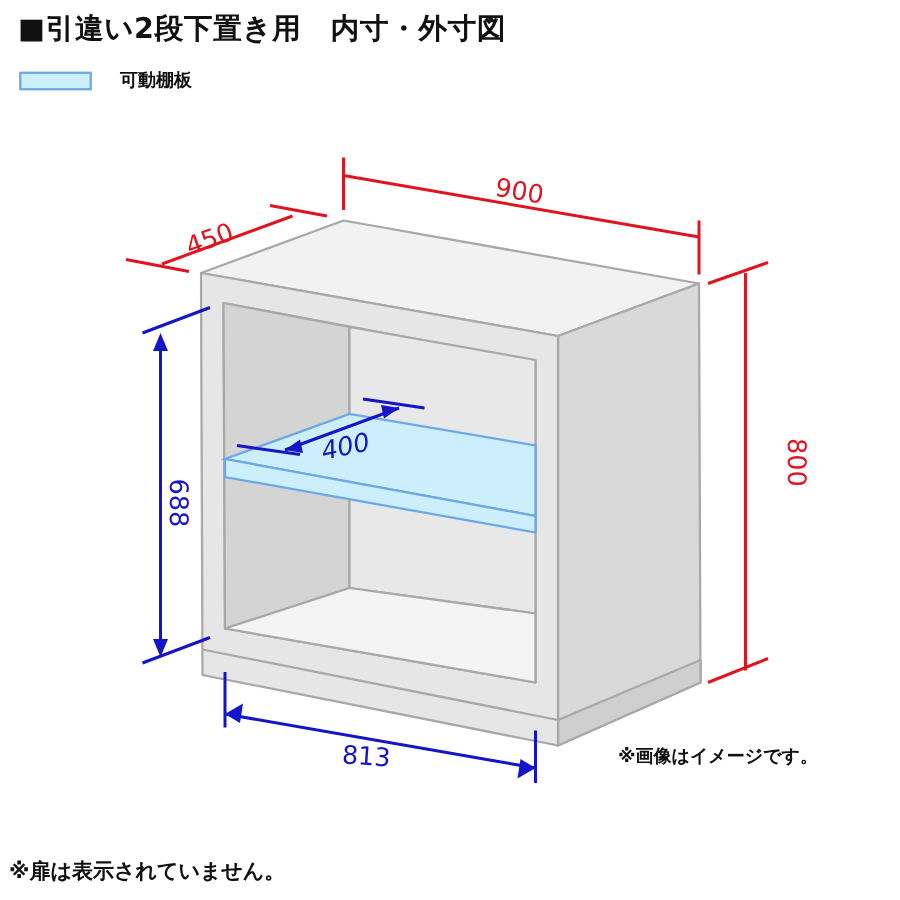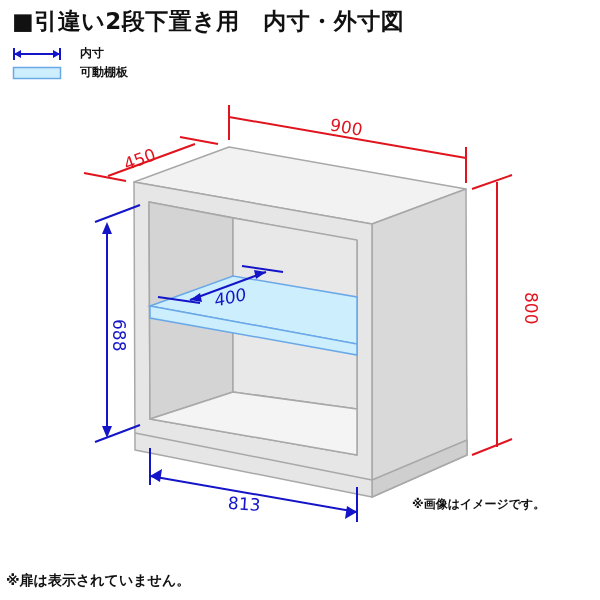--- a/index.html
+++ b/index.html
@@ -1,43 +1,33 @@
 <!DOCTYPE html>
 <html><head>
   <meta charset="utf-8">
   <style>
     html, body { margin: 0; padding: 0; background: #ffffff; }
     body { width: 600px; height: 600px; position: relative; overflow: hidden;
            font-family: "DejaVu Sans", "Liberation Sans", sans-serif; color: #111; }
-    .title { position: absolute; left: 12px; top: 6px; font-size: 23px; font-weight: bold;
+    .title { position: absolute; left: 12px; top: 6px; font-size: 19px; font-weight: bold;
              letter-spacing: 0.5px; white-space: pre; }
     .legend { position: absolute; left: 12px; top: 44px; }
     .legend-row { display: flex; align-items: center; height: 19px; font-size: 12px; font-weight: bold; }
     .legend-row svg { width: 50px; height: 14px; margin-right: 18px; }
     .note-image { position: absolute; left: 412px; top: 481px; font-size: 12px; font-weight: bold; margin-top: 15px; }
     .note-door { position: absolute; left: 6px; top: 572px; font-size: 14px; font-weight: bold; }
     .diagram { position: absolute; left: 0; top: 0; width: 600px; height: 600px; }
     .dimlabel { font-family: "DejaVu Sans", "Liberation Sans", sans-serif; font-size: 17px; }
   </style>
 </head>
 <body>
 
 <div class="title">■引違い2段下置き用　内寸・外寸図</div>
 
 <div class="legend">
-  <div class="legend-row">
-    <svg viewBox="0 0 50 14">
-      <line x1="2" y1="7" x2="48" y2="7" stroke="#1414c8" stroke-width="2"></line>
-      <line x1="2" y1="1" x2="2" y2="13" stroke="#1414c8" stroke-width="2"></line>
-      <line x1="48" y1="1" x2="48" y2="13" stroke="#1414c8" stroke-width="2"></line>
-      <polygon points="2,7 9,3 9,11" fill="#1414c8"></polygon>
-      <polygon points="48,7 41,3 41,11" fill="#1414c8"></polygon>
-    </svg>
-    <span>内寸</span>
-  </div>
   <div class="legend-row">
     <svg viewBox="0 0 50 14">
       <rect x="1.5" y="1.5" width="47" height="11" fill="#cdeefc" stroke="#6aa8e8" stroke-width="1.5"></rect>
     </svg>
     <span>可動棚板</span>
   </div>
 </div>
 
 <svg class="diagram" viewBox="0 0 600 600">
 

